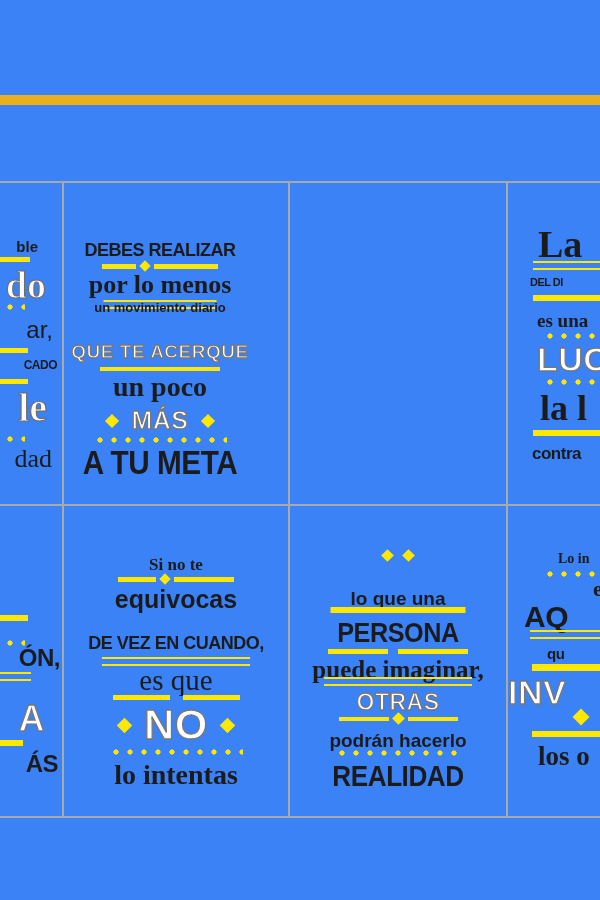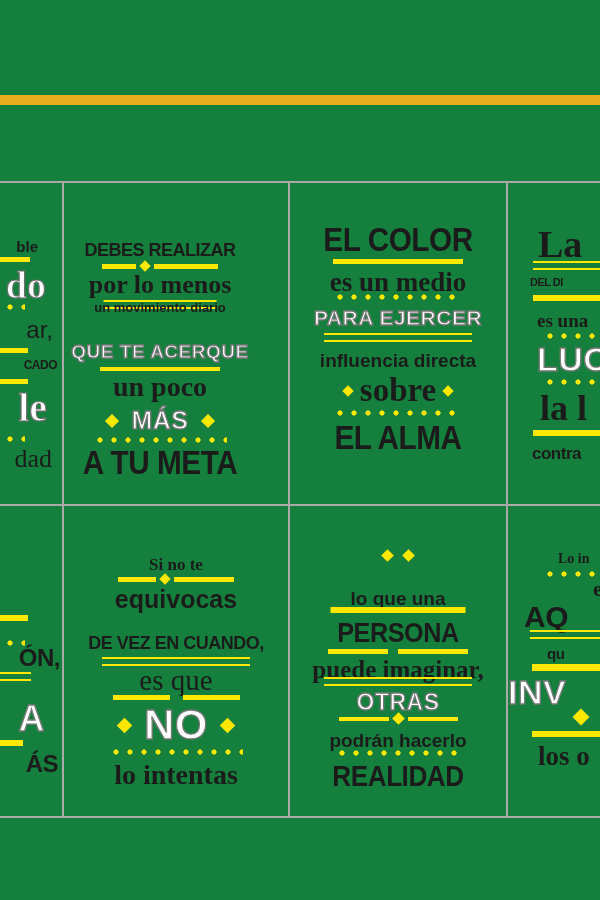--- a/index.html
+++ b/index.html
@@ -1,19 +1,19 @@
 <!DOCTYPE html>
 <html><head>
 <meta charset="utf-8">
 <style>
   * { box-sizing: border-box; margin: 0; padding: 0; }
   html,body { background:#ffffff; }
   body { width:600px; height:900px; overflow:hidden; position:relative;
          font-family:"Liberation Sans", sans-serif; color:#1b1b1b; }
-  #screen { position:absolute; left:0; top:0; width:600px; height:900px; overflow:hidden; background:#15803d; }
+  #screen { position:absolute; left:0; top:0; width:600px; height:900px; overflow:hidden; background:#3b82f6; }
 
   .accent-bar { position:absolute; left:0; top:95px; width:600px; height:10px; background:#EBAF1E; }
 
   .hline { position:absolute; left:0; width:600px; height:2px; background:#a9a9a9; }
   .vline { position:absolute; top:182px; width:2px; height:635px; background:#a9a9a9; }
 
   .poster { position:absolute; overflow:visible; }
 
   .ln  { position:absolute; left:0; right:0; text-align:center; line-height:1; white-space:nowrap; }
   .row { position:absolute; left:0; right:0; display:flex; justify-content:center; align-items:center; }
@@ -79,36 +79,20 @@
     <div class="ln serif" style="top:191px;font-size:28px;font-weight:600">un poco</div>
     <div class="row" style="top:226px;gap:14px">
       <span class="dia" style="width:10px;height:10px"></span>
       <span class="outline-sans" style="font-size:25px;line-height:1">MÁS</span>
       <span class="dia" style="width:10px;height:10px"></span>
     </div>
     <div class="cdots mid dots" style="top:255px;width:134px"></div>
     <div class="ln heavy cond" style="top:264px;font-size:33px">A TU META</div>
   </div>
 
-  <div class="poster" style="left:289px;top:182px;width:218px;height:322px">
-    <div class="ln heavy cond" style="top:41px;font-size:33px">EL COLOR</div>
-    <div class="cdots mid yline" style="top:77px;width:130px;height:5px"></div>
-    <div class="ln serif" style="top:87px;font-size:27px;font-weight:700">es un medio</div>
-    <div class="cdots mid dots" style="top:112px;width:130px"></div>
-    <div class="ln outline-sans" style="top:125px;font-size:21px">PARA EJERCER</div>
-    <div class="cdots mid dbl" style="top:151px;width:148px"></div>
-    <div class="ln sans" style="top:169px;font-size:19px;font-weight:700">influencia directa</div>
-    <div class="row" style="top:192px;gap:8px">
-      <span class="dia" style="width:8px;height:8px"></span>
-      <span class="serif" style="font-size:33px;font-weight:700;line-height:1">sobre</span>
-      <span class="dia" style="width:8px;height:8px"></span>
-    </div>
-    <div class="cdots mid dots" style="top:228px;width:130px"></div>
-    <div class="ln heavy cond" style="top:239px;font-size:33px">EL ALMA</div>
-  </div>
 
   <div class="poster" style="left:507px;top:182px;width:93px;height:322px">
     <div class="fr serif" style="left:31px;top:43px;font-size:38px;font-weight:700">La</div>
     <div class="fr dbl" style="left:26px;top:79px;width:160px"></div>
     <div class="fr heavy" style="left:23px;top:95px;font-size:11px">DEL DI</div>
     <div class="fr yline" style="left:26px;top:113px;width:160px;height:6px"></div>
     <div class="fr serif" style="left:30px;top:129px;font-size:19px;font-weight:700">es una</div>
     <div class="fr dots" style="left:36px;top:151px;width:110px"></div>
     <div class="fr outline-sans" style="left:30px;top:160px;font-size:34px">LUC</div>
     <div class="fr dots" style="left:36px;top:197px;width:110px"></div>

